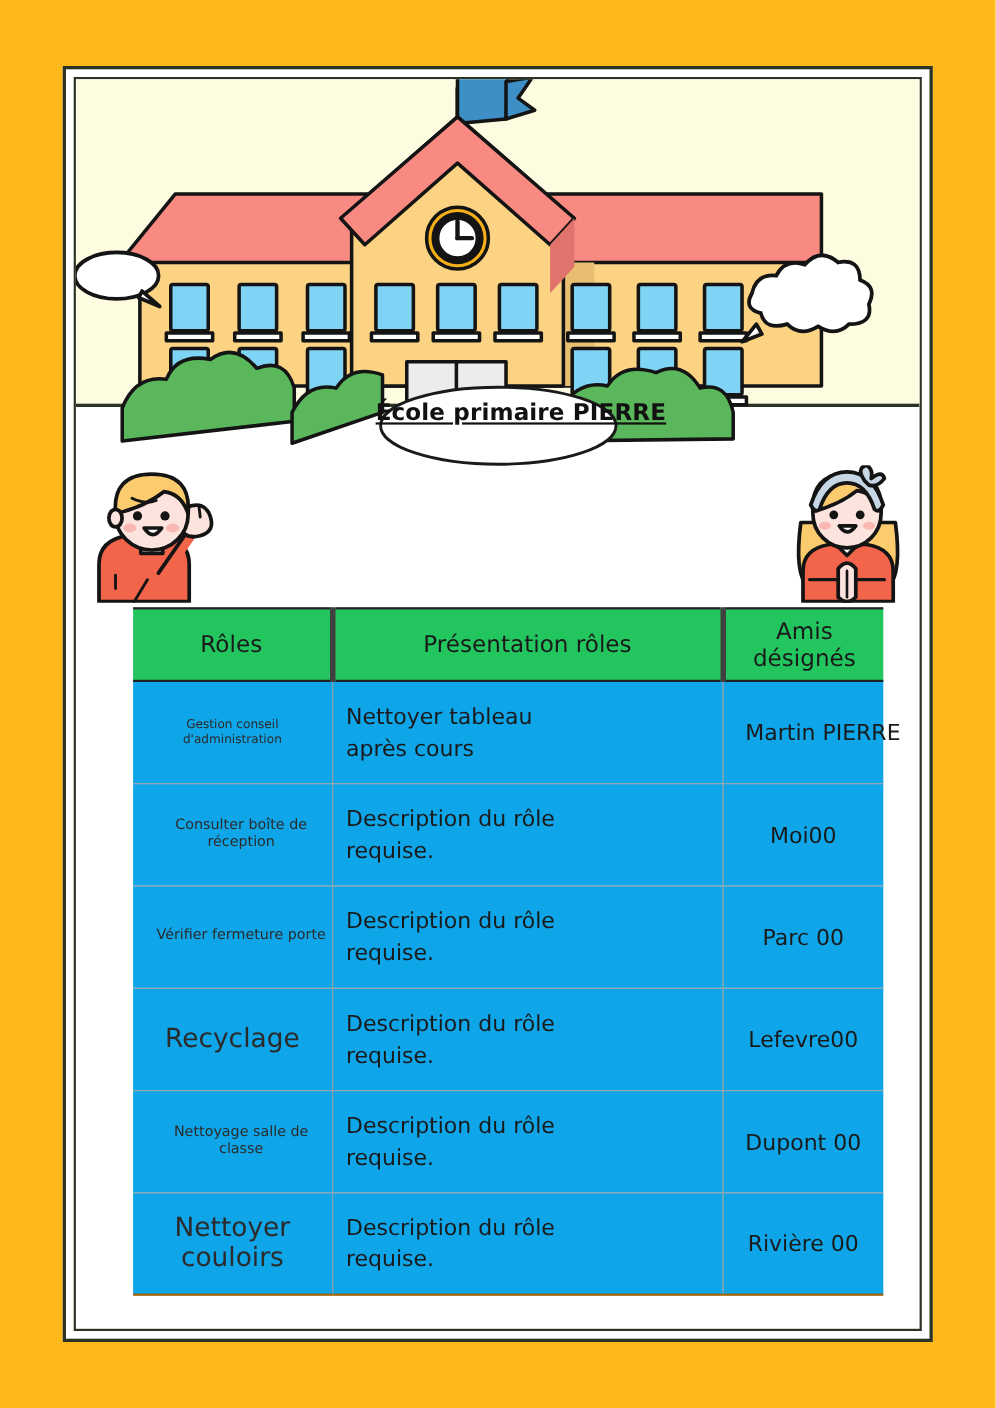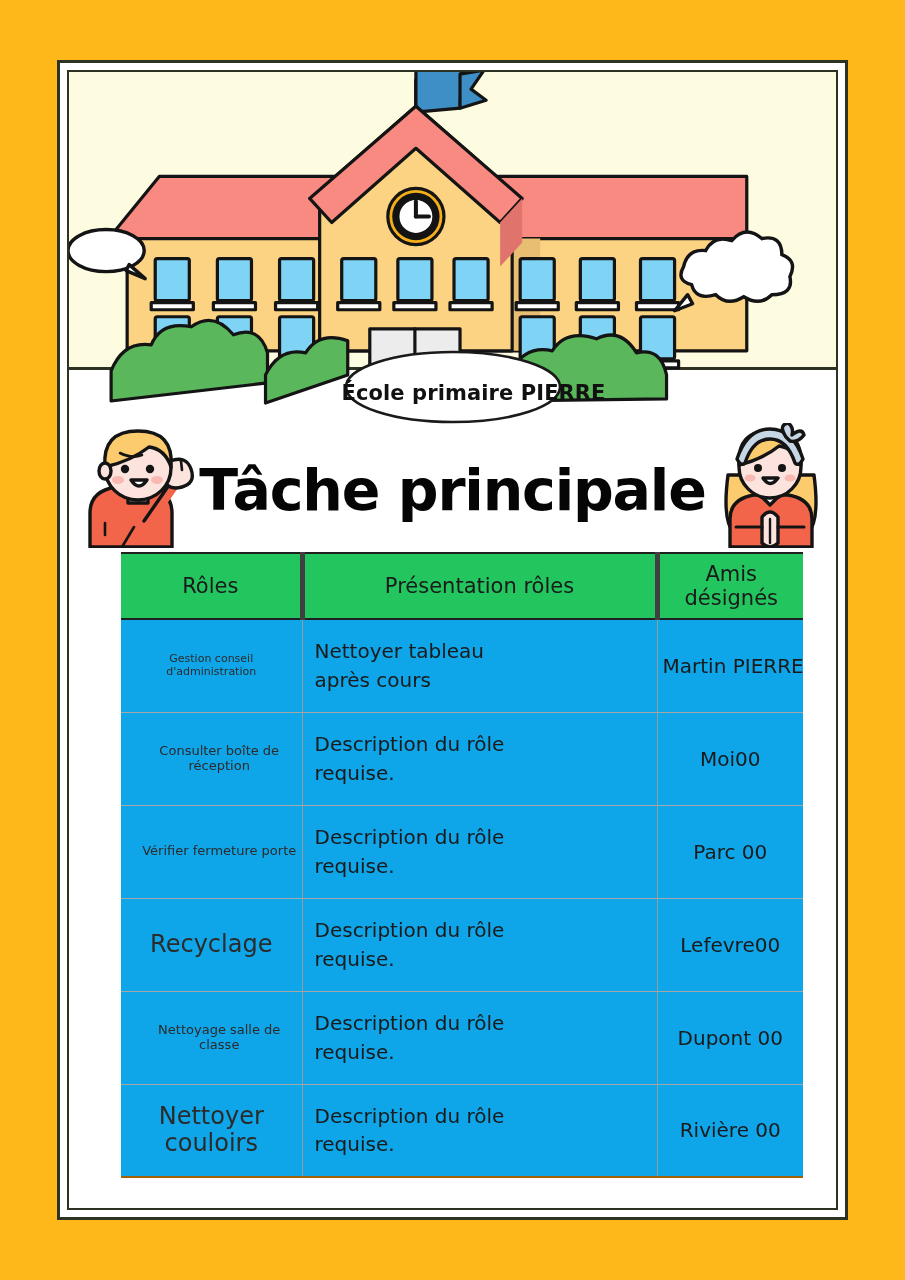--- a/index.html
+++ b/index.html
@@ -57,27 +57,28 @@
     transform: translateX(-50%);
     top: 277px;
     width: 222px;
     height: 76px;
     z-index: 7;
   }
   #school-sign svg { position: absolute; inset: 0; width: 100%; height: 100%; }
   #school-sign-text {
     position: absolute;
     width: 100%;
-    top: 32px;
+    top: 14px;
     font-size: 21px;
     font-weight: 700;
     color: #111111;
     letter-spacing: 0.1px;
     white-space: nowrap;
     font-family: "DejaVu Sans", sans-serif;
+    text-decoration: underline;
   }
 
   
   #title-band {
     position: absolute;
     left: 0;
     top: 298px;
     width: 100%;
     height: 180px;
   }
@@ -151,21 +152,21 @@
     color: #1A1A1A;
     line-height: 1.42;
     text-align: left;
   }
   td.desc-cell .desc-txt { display: block; white-space: pre-line; }
 
   td.friend-cell {
     text-align: center;
     font-size: 20px;
     color: #1A1A1A;
-    padding: 0 5px;
+    padding: 0 20px;
     white-space: nowrap;
   }
 </style>
 </head>
 <body>
 
 <div id="poster-frame">
   <div id="poster-inner">
 
     <div id="hero">
@@ -307,21 +308,20 @@
             <ellipse cx="83" cy="57" rx="6" ry="4" fill="#F9B8B2" stroke="none"></ellipse>
 
             <path d="M57 57 q8 12 16 0 Z" fill="#FFFFFF"></path>
 
             <path d="M31 100 l0 12" fill="none" stroke-width="2.6"></path>
             <path d="M60 104 l-12 20" fill="none" stroke-width="2.6"></path>
           </g>
         </svg>
       </div>
 
-      <div id="main-title">Tâche principale</div>
 
       <div class="kid" id="kid-right">
         <svg viewBox="0 0 118 125">
           <g stroke="#141414" stroke-width="3.4" stroke-linejoin="round" stroke-linecap="round">
 
             <path d="M16 52 q-6 46 6 58 l74 0 q12 -12 6 -58 Z" fill="#FBCB6E"></path>
 
             <path d="M18 124 L18 96 q0 -20 24 -24 l34 0 q24 4 24 24 l0 28 Z" fill="#F2654A"></path>
 
             <path d="M46 70 l12 12 l12 -12 q-12 -6 -24 0 Z" fill="#FFFFFF"></path>

